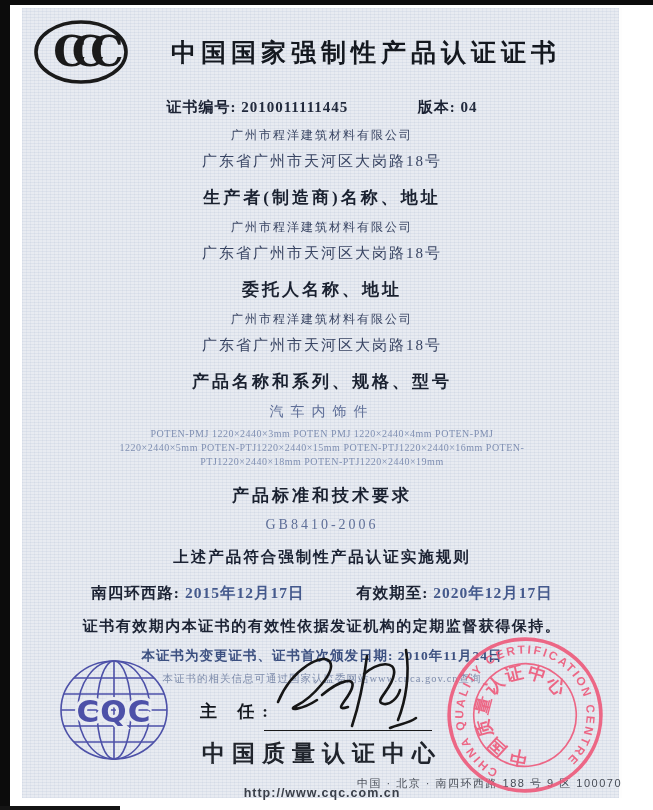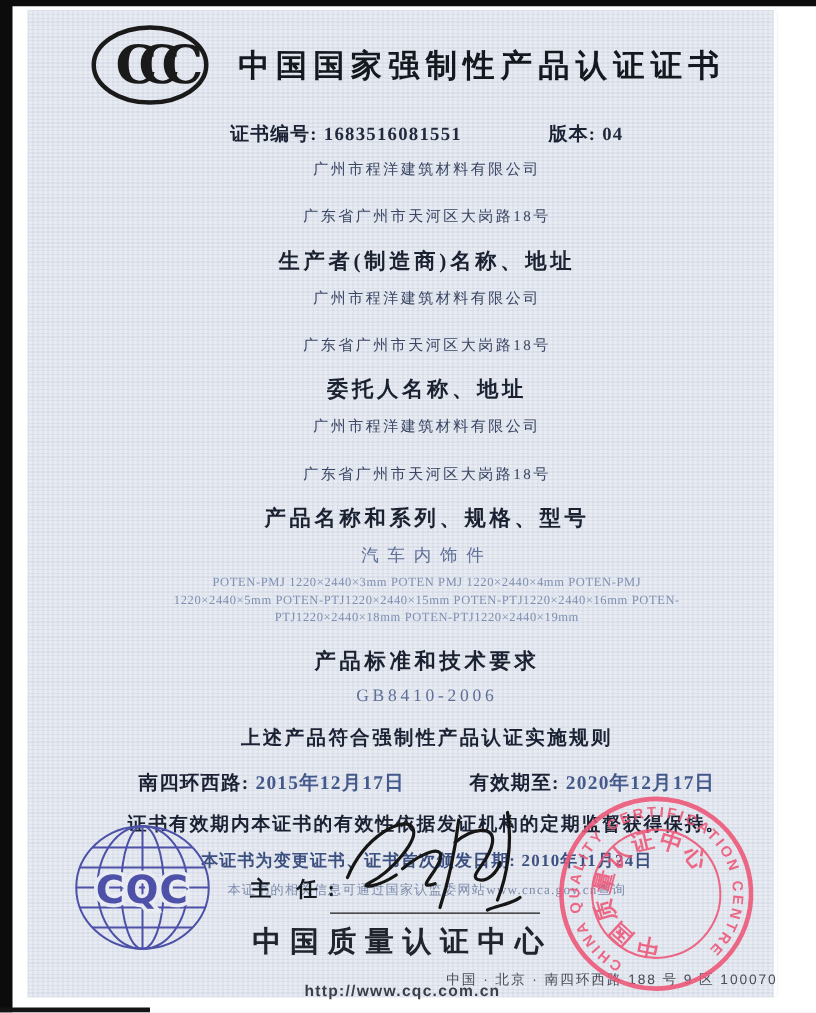--- a/index.html
+++ b/index.html
@@ -7,30 +7,30 @@
        font-family:"Liberation Serif","DejaVu Serif",serif;overflow:hidden;}
   .scan-edge-top{position:absolute;left:0;top:0;width:653px;height:5px;background:#0c0c0c;}
   .scan-edge-left{position:absolute;left:0;top:0;width:10px;height:810px;background:#0c0c0c;}
   .scan-edge-bottom{position:absolute;left:0;bottom:0;width:120px;height:4px;background:#141414;}
   .paper{position:absolute;left:22px;top:8px;width:600px;height:790px;
          background-color:#e8ebf1;
          background-image:
            repeating-linear-gradient(0deg, rgba(150,168,198,.14) 0 1px, transparent 1px 3px),
            repeating-linear-gradient(90deg, rgba(150,168,198,.10) 0 1px, transparent 1px 4px);
          box-shadow: -3px 0 0 #fdfdfd inset;}
-  .content{position:absolute;inset:0;text-align:center;color:#1b2233;padding-left:39px;}
+  .content{position:absolute;inset:0;text-align:center;color:#1b2233;}
   .header-row{display:flex;align-items:center;padding-top:8px;height:72px;}
   .ccc-wrap{flex:0 0 118px;display:flex;justify-content:center;}
   .title{flex:1;font-size:25px;font-weight:bold;letter-spacing:5px;color:#14181f;padding-right:30px;}
   .certline{margin-top:10px;font-size:15px;font-weight:bold;letter-spacing:1px;}
   .certline .gap{display:inline-block;width:60px;}
   .val{font-weight:bold;color:#222a3d;}
   .sec-h{margin-top:15px;font-size:17px;font-weight:bold;letter-spacing:3px;color:#1a2130;}
   .org-line{margin-top:10px;font-size:12px;letter-spacing:2px;color:#394563;}
-  .addr-line{margin-top:21px;font-size:12px;letter-spacing:2px;color:#394563;}
+  .addr-line{margin-top:8px;font-size:15px;letter-spacing:2px;color:#394563;}
   .prod-name{margin-top:10px;font-size:14px;letter-spacing:7px;color:#5f6f98;}
   .models{margin-top:6px;font-size:10px;line-height:14px;letter-spacing:.5px;color:#7f8fb2;width:520px;margin-left:auto;margin-right:auto;}
   .standard-val{margin-top:10px;font-size:14px;letter-spacing:3px;color:#5f6f98;}
   .stmt{margin-top:14px;font-size:15.5px;font-weight:bold;letter-spacing:2px;}
   .stmt2{margin-top:3px;font-size:15.5px;font-weight:bold;letter-spacing:1px;}
   .dates{margin-top:15px;font-size:15.5px;font-weight:bold;letter-spacing:1px;}
   .dates .dval{color:#44598c;}
   .dates .gap{display:inline-block;width:42px;}
   .note-validity{margin-top:13px;font-size:15px;font-weight:bold;letter-spacing:1.5px;}
   .note-change{margin-top:11px;font-size:13.5px;font-weight:bold;letter-spacing:1px;color:#3c5080;}
@@ -65,21 +65,21 @@
         <svg width="100" height="70" viewBox="0 0 100 70">
           <ellipse cx="50" cy="35" rx="45" ry="30" fill="none" stroke="#1a1a1a" stroke-width="3.6"></ellipse>
           <text x="50" y="49" text-anchor="middle" font-family="'DejaVu Serif',serif" font-size="42" font-weight="bold" fill="#1a1a1a" style="letter-spacing:-15px">CCC</text>
         </svg>
       </div>
       <div class="title">中国国家强制性产品认证证书</div>
     </div>
 
     <div class="certline">
       <span>证书编号:</span>
-      <span class="val">1683516081551</span>
+      <span class="val">2010011111445</span>
       <span class="gap"></span>
       <span>版本:</span>
       <span class="val">04</span>
     </div>
 
     <div class="org-line">广州市程洋建筑材料有限公司</div>
     <div class="addr-line">广东省广州市天河区大岗路18号</div>
 
     <div class="sec-h">生产者(制造商)名称、地址</div>
     <div class="org-line">广州市程洋建筑材料有限公司</div>

